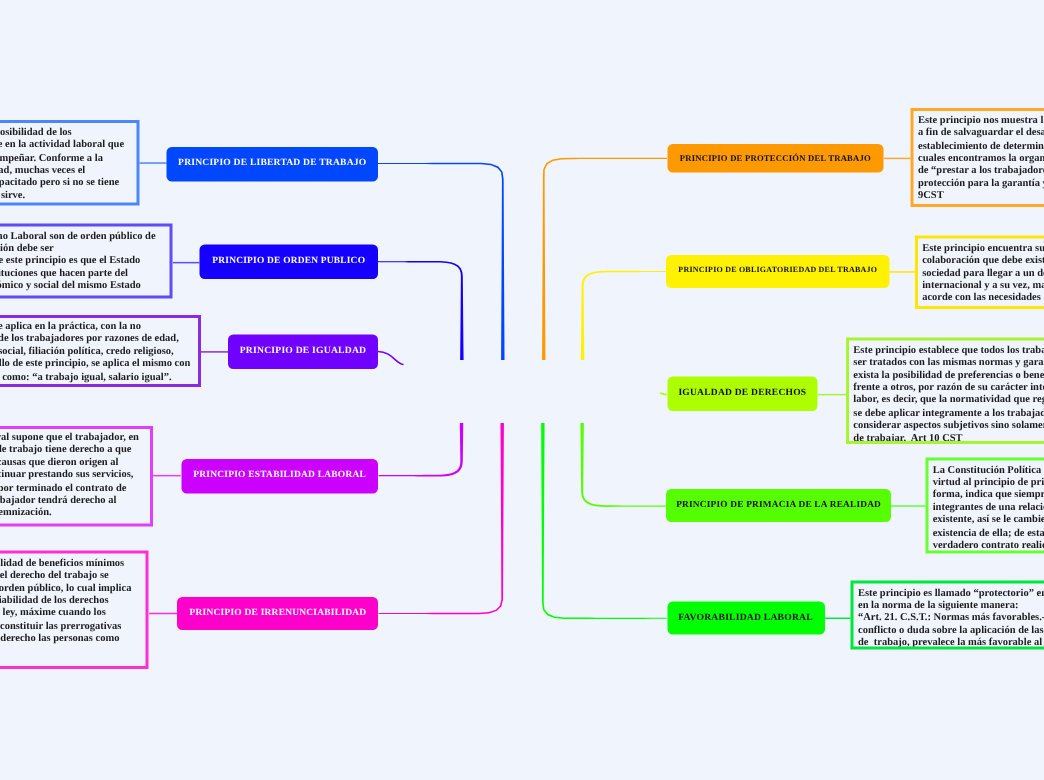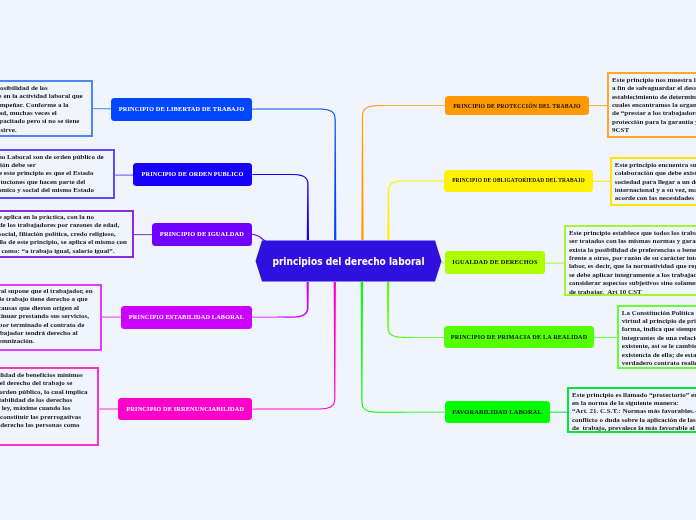--- a/index.html
+++ b/index.html
@@ -85,19 +85,13 @@
       <div class="tbox" style="top: 149.2px; height: 50px; width: 235px; left: -119.9px; border-color: rgb(92, 77, 247);"><div class="note-lines"><div class="nl" style="position: absolute; right: 6.8px; top: 0px; white-space: nowrap;">Los preceptos contenidos en el Derecho Laboral son de orden público de</div><div class="nl" style="position: absolute; right: 74.7px; top: 8.4px; white-space: nowrap;">forzoso cumplimiento y su aplicación debe ser</div><div class="nl" style="position: absolute; right: 17px; top: 16.8px; white-space: nowrap;">obligatoria. Una de las consecuencias de este principio es que el Estado</div><div class="nl" style="position: absolute; right: 25.2px; top: 25.2px; white-space: nowrap;">debe intervenir a través de las instituciones que hacen parte del</div><div class="nl" style="position: absolute; right: 16.6px; top: 33.6px; white-space: nowrap;">sistema general de desarrollo económico y social del mismo Estado</div></div></div>
       <div class="tbox" style="top: 209.6px; height: 48.8px; width: 255px; left: -121.2px; border-color: rgb(138, 43, 226);"><div class="note-lines"><div class="nl" style="position: absolute; right: 35.3px; top: 0px; white-space: nowrap;">El principio de igualdad también se aplica en la práctica, con la no</div><div class="nl" style="position: absolute; right: 10px; top: 8.4px; white-space: nowrap;">discriminación en materia de empleo de los trabajadores por razones de edad,</div><div class="nl" style="position: absolute; right: 13.4px; top: 16.8px; white-space: nowrap;">raza, sexo, origen nacional o familiar, social, filiación política, credo religioso,</div><div class="nl" style="position: absolute; right: 2.3px; top: 25.2px; white-space: nowrap;">lengua u opinión. Asimismo, en desarrollo de este principio, se aplica el mismo con</div><div class="nl" style="position: absolute; right: 14.8px; top: 33.6px; white-space: nowrap;">relación al salario, aplicándose el adagio como: “a trabajo igual, salario igual”.</div></div></div>
       <div class="tbox" style="top: 283.5px; height: 67.8px; width: 235px; left: -133.3px; border-color: rgb(224, 64, 251);"><div class="note-lines"><div class="nl" style="position: absolute; right: 4.5px; top: 0px; white-space: nowrap;">El principio de estabilidad laboral supone que el trabajador, en</div><div class="nl" style="position: absolute; right: 9.5px; top: 8.4px; white-space: nowrap;">principio una vez vinculado a una relación de trabajo tiene derecho a que</div><div class="nl" style="position: absolute; right: 18.1px; top: 16.8px; white-space: nowrap;">esta se mantenga mientras subsistan las causas que dieron origen al</div><div class="nl" style="position: absolute; right: 8.2px; top: 25.2px; white-space: nowrap;">contrato de trabajo y el trabajador pueda continuar prestando sus servicios,</div><div class="nl" style="position: absolute; right: 12.8px; top: 33.6px; white-space: nowrap;">y en el caso que el empleador quiera dar por terminado el contrato de</div><div class="nl" style="position: absolute; right: 19.5px; top: 42px; white-space: nowrap;">trabajo sin justa causa comprobada, el trabajador tendrá derecho al</div><div class="nl" style="position: absolute; right: 62.7px; top: 50.4px; white-space: nowrap;">reconocimiento y pago de la respectiva indemnización.</div></div></div>
       <div class="tbox" style="top: 367.3px; height: 79.2px; width: 200px; left: -100.6px; border-color: rgb(255, 47, 209);"><div class="note-lines"><div class="nl" style="position: absolute; right: 12px; top: 0px; white-space: nowrap;">El principio de irrenunciabilidad de beneficios mínimos</div><div class="nl" style="position: absolute; right: 22.4px; top: 8.4px; white-space: nowrap;">encuentra su fundamento en que el derecho del trabajo se</div><div class="nl" style="position: absolute; right: 7.2px; top: 16.8px; white-space: nowrap;">compone de normas o preceptos de orden público, lo cual implica</div><div class="nl" style="position: absolute; right: 22.5px; top: 25.2px; white-space: nowrap;">su obligatoriedad y la no renunciabilidad de los derechos</div><div class="nl" style="position: absolute; right: 24.3px; top: 33.6px; white-space: nowrap;">mínimos e irrenunciables de una ley, máxime cuando los</div><div class="nl" style="position: absolute; right: 13.9px; top: 42px; white-space: nowrap;">derechos laborales llegaren a constituir las prerrogativas</div><div class="nl" style="position: absolute; right: 15.2px; top: 50.4px; white-space: nowrap;">mínimas que consagra en ese derecho las personas como</div></div></div>
       <div class="tbox" style="top: 72.3px; height: 65.4px; width: 215px; left: 607.4px; border-color: rgb(255, 167, 38);"><div class="note-lines"><div class="nl">Este principio nos muestra la protección que se le debe dar al trabajo</div><div class="nl">a fin de salvaguardar el desarrollo de la actividad, de allí el</div><div class="nl">establecimiento de determinadas instituciones, dentro de las</div><div class="nl">cuales encontramos la organización del estado con la finalidad</div><div class="nl">de “prestar a los trabajadores o empleados, la debida</div><div class="nl">protección para la garantía y eficacia de sus derechos.” Art</div><div class="nl">9CST</div></div></div>
       <div class="tbox" style="top: 157.3px; height: 49.1px; width: 205px; left: 610.2px; border-color: rgb(255, 230, 0);"><div class="note-lines"><div class="nl">Este principio encuentra su fundamento en el esfuerzo y</div><div class="nl">colaboración que debe existir entre los integrantes de una</div><div class="nl">sociedad para llegar a un desarrollo nacional, regional e</div><div class="nl">internacional y a su vez, mantener un estado de bienestar</div><div class="nl">acorde con las necesidades de la población.</div></div></div>
       <div class="tbox" style="top: 225.3px; height: 70.9px; width: 225px; left: 564.3px; border-color: rgb(167, 244, 50);"><div class="note-lines"><div class="nl">Este principio establece que todos los trabajadores deben</div><div class="nl">ser tratados con las mismas normas y garantías, sin que</div><div class="nl">exista la posibilidad de preferencias o beneficios de unos</div><div class="nl">frente a otros, por razón de su carácter intelectual o material la</div><div class="nl">labor, es decir, que la normatividad que regula la relación laboral</div><div class="nl">se debe aplicar integramente a los trabajadores, sin</div><div class="nl">considerar aspectos subjetivos sino solamente la capacidad</div><div class="nl">de trabajar.  Art 10 CST</div></div></div>
       <div class="tbox" style="top: 305.1px; height: 63.6px; width: 200px; left: 617.2px; border-color: rgb(102, 255, 51);"><div class="note-lines"><div class="nl">La Constitución Política de Colombia en el artículo 53 da</div><div class="nl">virtud al principio de primacía de la realidad la cual, de alguna</div><div class="nl">forma, indica que siempre que exista una relación entre los</div><div class="nl">integrantes de una relación laboral, se aplicará la realidad</div><div class="nl">existente, así se le cambie el nombre o se pretenda disfrazar la</div><div class="nl">existencia de ella; de esta forma, siempre se aplicará el</div><div class="nl">verdadero contrato realidad y sus condiciones reales</div></div></div>
       <div class="tbox" style="top: 387.1px; height: 46.3px; width: 220px; left: 567.4px; border-color: rgb(0, 230, 60);"><div class="note-lines"><div class="nl">Este principio es llamado “protectorio” en nuestra legislación y se encuentra</div><div class="nl">en la norma de la siguiente manera:</div><div class="nl">“Art. 21. C.S.T.: Normas más favorables.- En caso de</div><div class="nl">conflicto o duda sobre la aplicación de las normas vigentes</div><div class="nl">de  trabajo, prevalece la más favorable al trabajador.”</div></div></div>
     </div>
-  <div id="center">
-    <svg width="187" height="42" viewBox="0 0 187 42">
-      <polygon id="hexpoly" points="7,0.5 180,0.5 186.5,21 180,41.5 7,41.5 0.5,21" fill="#3010DE"></polygon>
-    </svg>
-    <div class="label">principios del derecho laboral</div>
-  </div>
 </div>
 
 </body></html>

